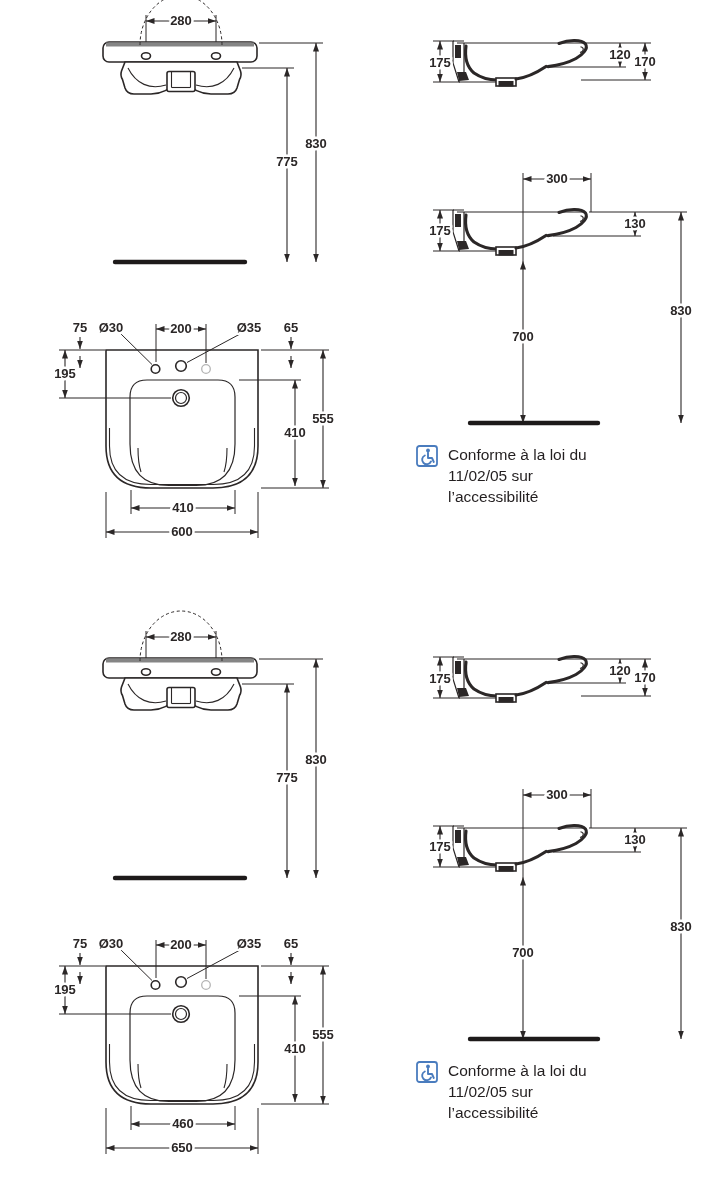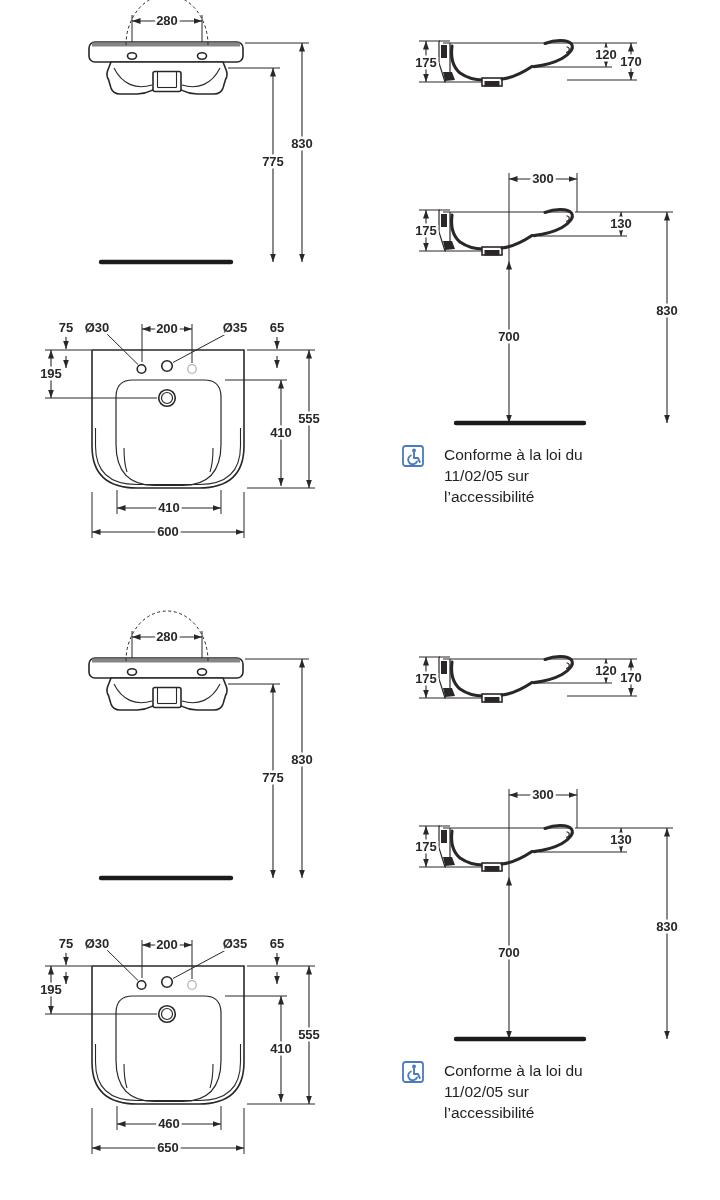--- a/index.html
+++ b/index.html
@@ -1,37 +1,37 @@
 <!DOCTYPE html>
 <html><head>
 <meta charset="utf-8">
 <style>
   html,body{margin:0;padding:0}
   body{width:720px;height:1200px;background:#ffffff;position:relative;overflow:hidden;
        font-family:"Liberation Sans",sans-serif}
-  .set{position:absolute;left:4px;width:620px;height:616px}
+  .set{position:absolute;left:18px;width:620px;height:616px}
   .set svg{position:absolute;overflow:visible}
   .rear {left:60px;top:8px}
   .sideA{left:395px;top:25px}
   .sideB{left:395px;top:165px}
   .plan {left:25px;top:300px}
   .ext  {stroke:#2b2727;stroke-width:1;fill:none}
   .ln   {stroke:#2b2727;stroke-width:1.1;fill:none}
   .out  {stroke:#2b2727;stroke-width:1.6;fill:#ffffff}
   .out2 {stroke:#2b2727;stroke-width:1.2;fill:none}
   .thin {stroke:#2b2727;stroke-width:1.1;fill:none}
   .thick{stroke:#2b2727;stroke-width:3.1;fill:none;stroke-linecap:round;stroke-linejoin:round}
   .fillb{fill:#2b2727;stroke:none}
   .floor{stroke:#1d1a1a;stroke-width:4.4;stroke-linecap:round}
   .stripe{stroke:#858585;stroke-width:4;fill:none}
   .dashed{stroke:#2b2727;stroke-width:1;fill:none;stroke-dasharray:3 2.6}
   .faint{stroke:#b5b5b5;stroke-width:1.3;fill:#ffffff}
   text.dim{font-family:"Liberation Sans",sans-serif;font-size:13px;font-weight:700;fill:#2b2727;
            stroke:#ffffff;stroke-width:5px;paint-order:stroke;stroke-linejoin:round;text-anchor:middle}
-  .note{position:absolute;left:398px;top:444px;display:flex;gap:20px;align-items:flex-start}
+  .note{position:absolute;left:398px;top:444px;display:flex;gap:10px;align-items:flex-start}
   .note .txt{font-size:15.5px;line-height:21px;color:#231f20}
 </style>
 </head>
 <body>
 
 <div id="sets-root">
   <div class="set" style="top: 0px;">
 
     <svg class="rear" width="250" height="262" viewBox="0 0 250 262">
       <defs>

